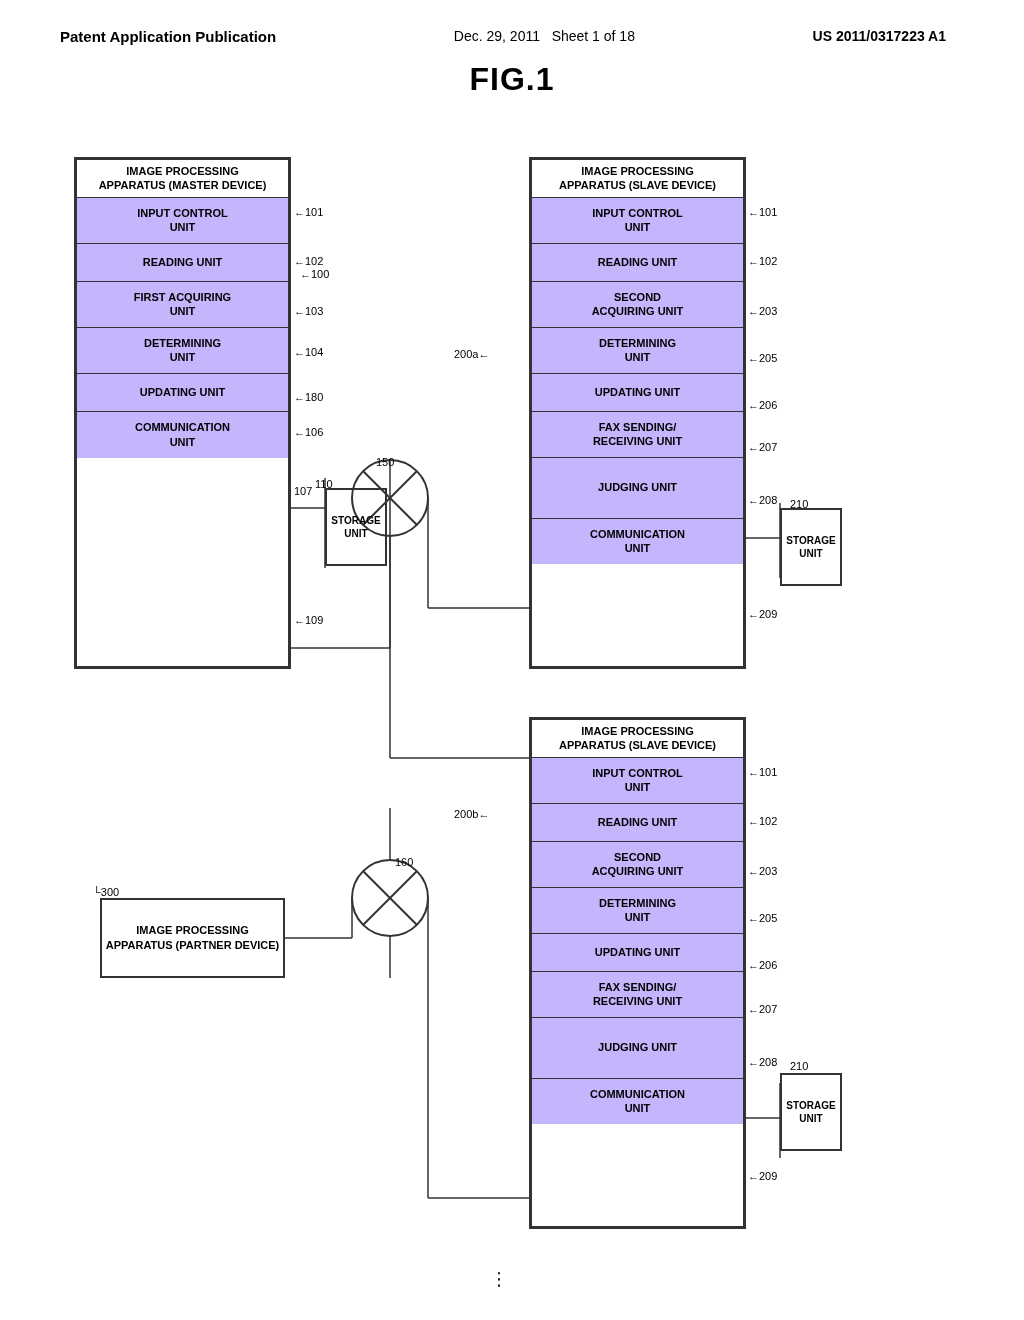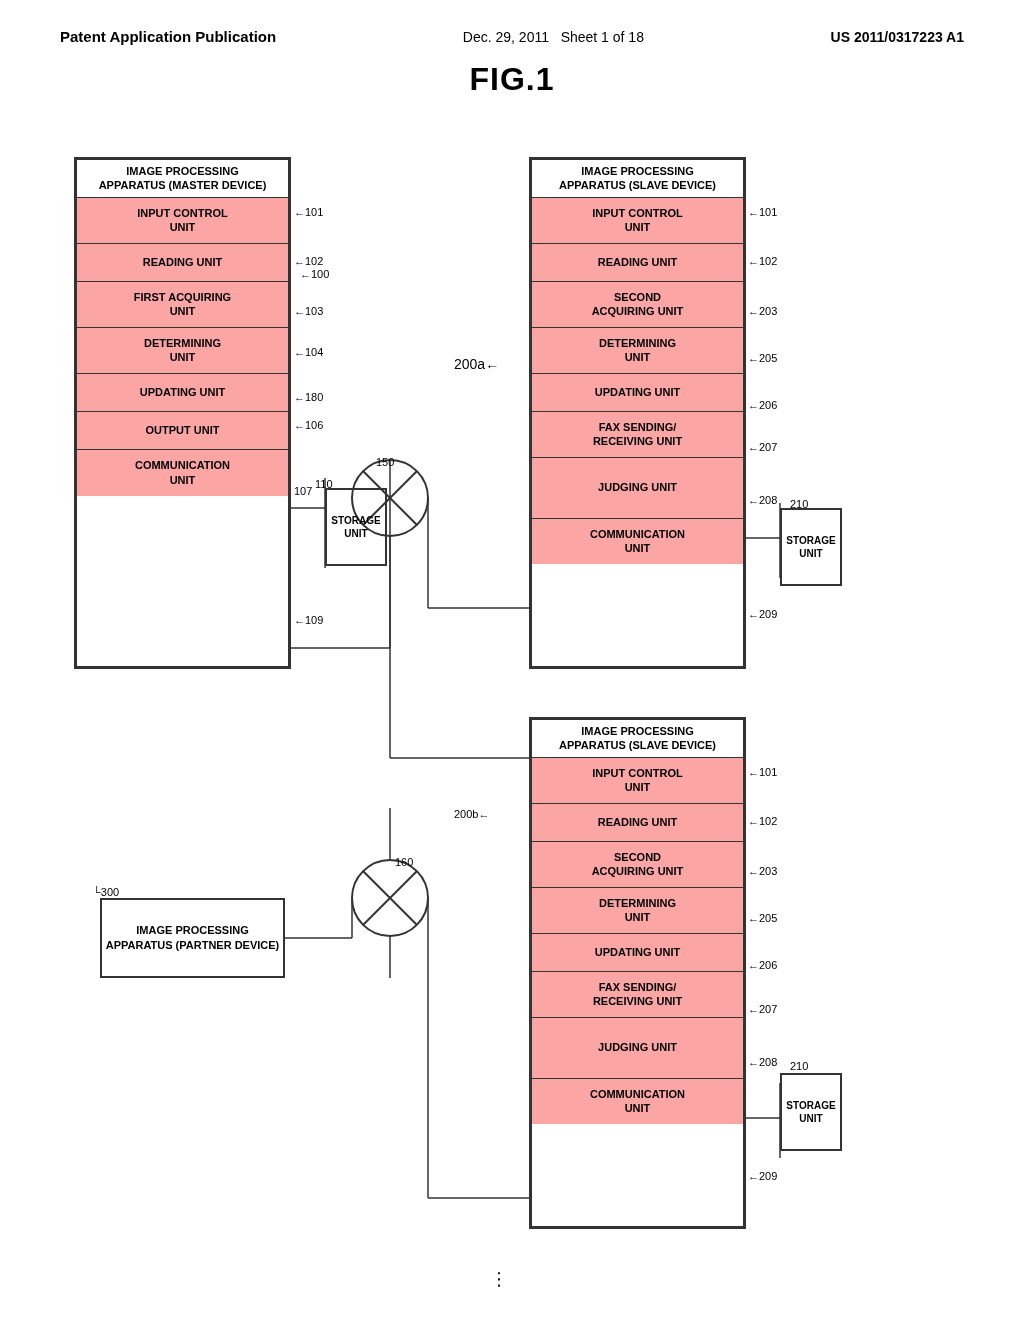--- a/index.html
+++ b/index.html
@@ -8,22 +8,22 @@
       font-family: Arial, sans-serif;
       width: 1024px;
       min-height: 1320px;
       position: relative;
       overflow: hidden;
     }
 
     .page-header {
       display: flex;
       justify-content: space-between;
-      align-items: flex-end;
-      padding: 28px 60px 0 60px;
+      align-items: flex-start;
+      padding: 28px 78px 0 60px;
       font-size: 14px;
     }
 
     .header-left {
       font-weight: bold;
       font-size: 15px;
     }
 
     .header-center {
       font-size: 14px;
@@ -45,21 +45,21 @@
 
     .diagram-area {
       position: relative;
       width: 100%;
       height: 1190px;
       margin-top: 10px;
     }
 
     .unit-box {
       border: 1.5px solid #333;
-      background: #fca5a5;
+      background: #c4b5fd;
       text-align: center;
       font-size: 11px;
       font-weight: bold;
       display: flex;
       align-items: center;
       justify-content: center;
       line-height: 1.3;
       padding: 2px 4px;
     }
 
@@ -145,30 +145,29 @@
   </svg>
 
   <div style="position:absolute; left:75px; top:50px; width:215px; height:510px; border:2px solid #333;">
     <div class="device-title">IMAGE PROCESSING<br>APPARATUS (MASTER DEVICE)</div>
 
     <div class="unit-box" style="height:46px; margin:0; border-top:none; border-left:none; border-right:none; border-bottom:1.5px solid #333;">INPUT CONTROL<br>UNIT</div>
     <div class="unit-box" style="height:38px; border-top:none; border-left:none; border-right:none; border-bottom:1.5px solid #333;">READING UNIT</div>
     <div class="unit-box" style="height:46px; border-top:none; border-left:none; border-right:none; border-bottom:1.5px solid #333;">FIRST ACQUIRING<br>UNIT</div>
     <div class="unit-box" style="height:46px; border-top:none; border-left:none; border-right:none; border-bottom:1.5px solid #333;">DETERMINING<br>UNIT</div>
     <div class="unit-box" style="height:38px; border-top:none; border-left:none; border-right:none; border-bottom:1.5px solid #333;">UPDATING UNIT</div>
-    <div class="unit-box" style="height:38px; border-top:none; border-left:none; border-right:none; border-bottom:1.5px solid #333;">OUTPUT UNIT</div>
     <div class="unit-box" style="height:46px; border-top:none; border-left:none; border-right:none; border-bottom:none;">COMMUNICATION<br>UNIT</div>
   </div>
 
   <div style="position:absolute; left:294px; top:98px; font-size:11px;">←101</div>
   <div style="position:absolute; left:294px; top:147px; font-size:11px;">←102</div>
   <div style="position:absolute; left:294px; top:197px; font-size:11px;">←103</div>
   <div style="position:absolute; left:294px; top:238px; font-size:11px;">←104</div>
   <div style="position:absolute; left:294px; top:283px; font-size:11px;">←180</div>
-  <div style="position:absolute; left:294px; top:311px; font-size:11px;">←106</div>
+  <div style="position:absolute; left:294px; top:318px; font-size:11px;">←106</div>
   <div style="position:absolute; left:294px; top:377px; font-size:11px;"> 107</div>
   <div style="position:absolute; left:294px; top:506px; font-size:11px;">←109</div>
   <div style="position:absolute; left:300px; top:160px; font-size:11px;">←100</div>
 
   <div style="position:absolute; left:325px; top:380px; width:62px; height:78px; border:2px solid #333; display:flex; align-items:center; justify-content:center; text-align:center; font-size:10px; font-weight:bold; line-height:1.3;">STORAGE<br>UNIT</div>
   <div style="position:absolute; left:315px; top:370px; font-size:11px;"> 110</div>
 
   <div style="position:absolute; left:530px; top:50px; width:215px; height:510px; border:2px solid #333;">
     <div class="device-title">IMAGE PROCESSING<br>APPARATUS (SLAVE DEVICE)</div>
 
@@ -184,21 +183,21 @@
 
   <div style="position:absolute; left:748px; top:98px; font-size:11px;">←101</div>
   <div style="position:absolute; left:748px; top:147px; font-size:11px;">←102</div>
   <div style="position:absolute; left:748px; top:197px; font-size:11px;">←203</div>
   <div style="position:absolute; left:748px; top:244px; font-size:11px;">←205</div>
   <div style="position:absolute; left:748px; top:291px; font-size:11px;">←206</div>
   <div style="position:absolute; left:748px; top:333px; font-size:11px;">←207</div>
   <div style="position:absolute; left:748px; top:386px; font-size:11px;">←208</div>
   <div style="position:absolute; left:748px; top:500px; font-size:11px;">←209</div>
   <div style="position:absolute; left:790px; top:390px; font-size:11px;">210</div>
-  <div style="position:absolute; left:454px; top:248px; font-size:14px;">200a←</div>
+  <div style="position:absolute; left:454px; top:240px; font-size:11px;">200a←</div>
 
   <div style="position:absolute; left:780px; top:400px; width:62px; height:78px; border:2px solid #333; display:flex; align-items:center; justify-content:center; text-align:center; font-size:10px; font-weight:bold; line-height:1.3;">STORAGE<br>UNIT</div>
 
   <div style="position:absolute; left:376px; top:348px; font-size:11px;">150</div>
 
   <div style="position:absolute; left:395px; top:748px; font-size:11px;">160</div>
 
   <div style="position:absolute; left:530px; top:610px; width:215px; height:510px; border:2px solid #333;">
     <div class="device-title">IMAGE PROCESSING<br>APPARATUS (SLAVE DEVICE)</div>
 

